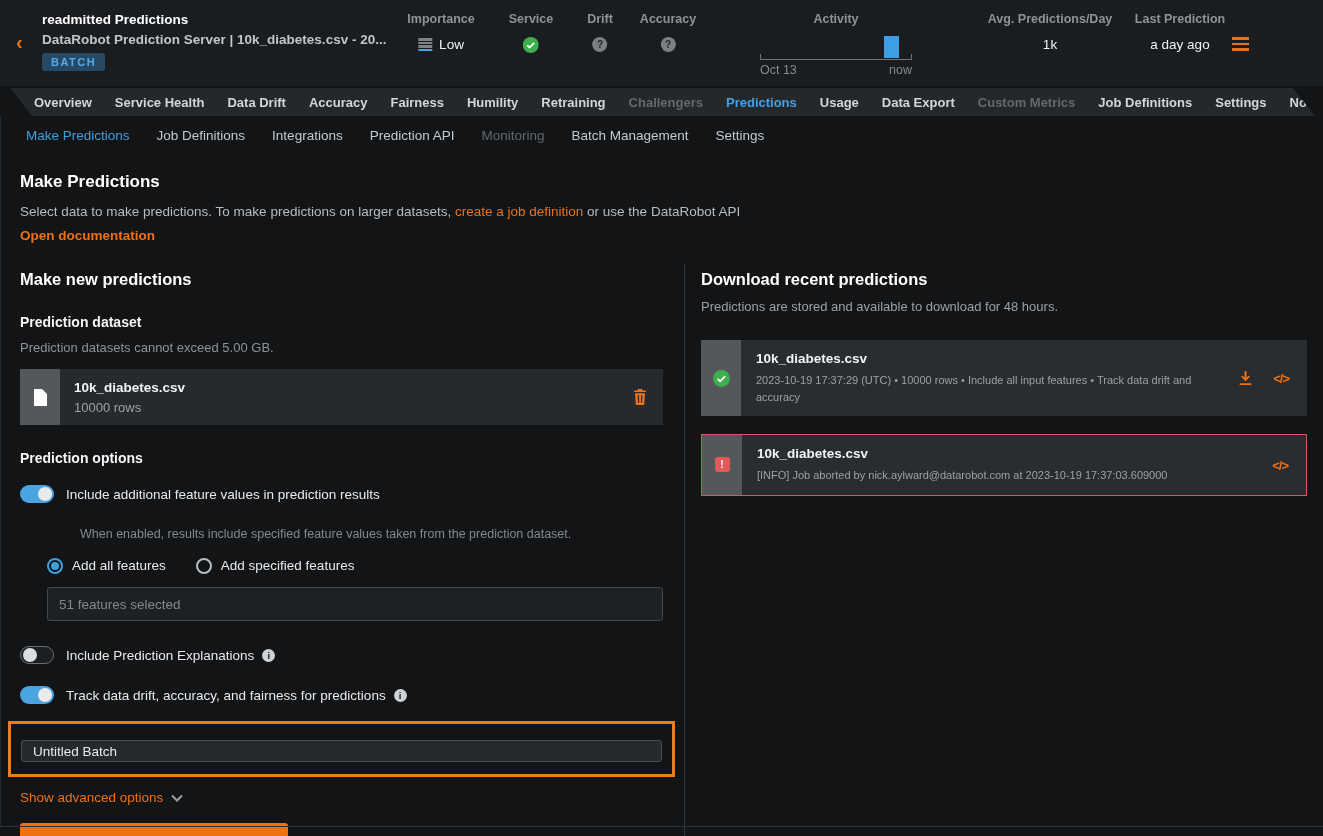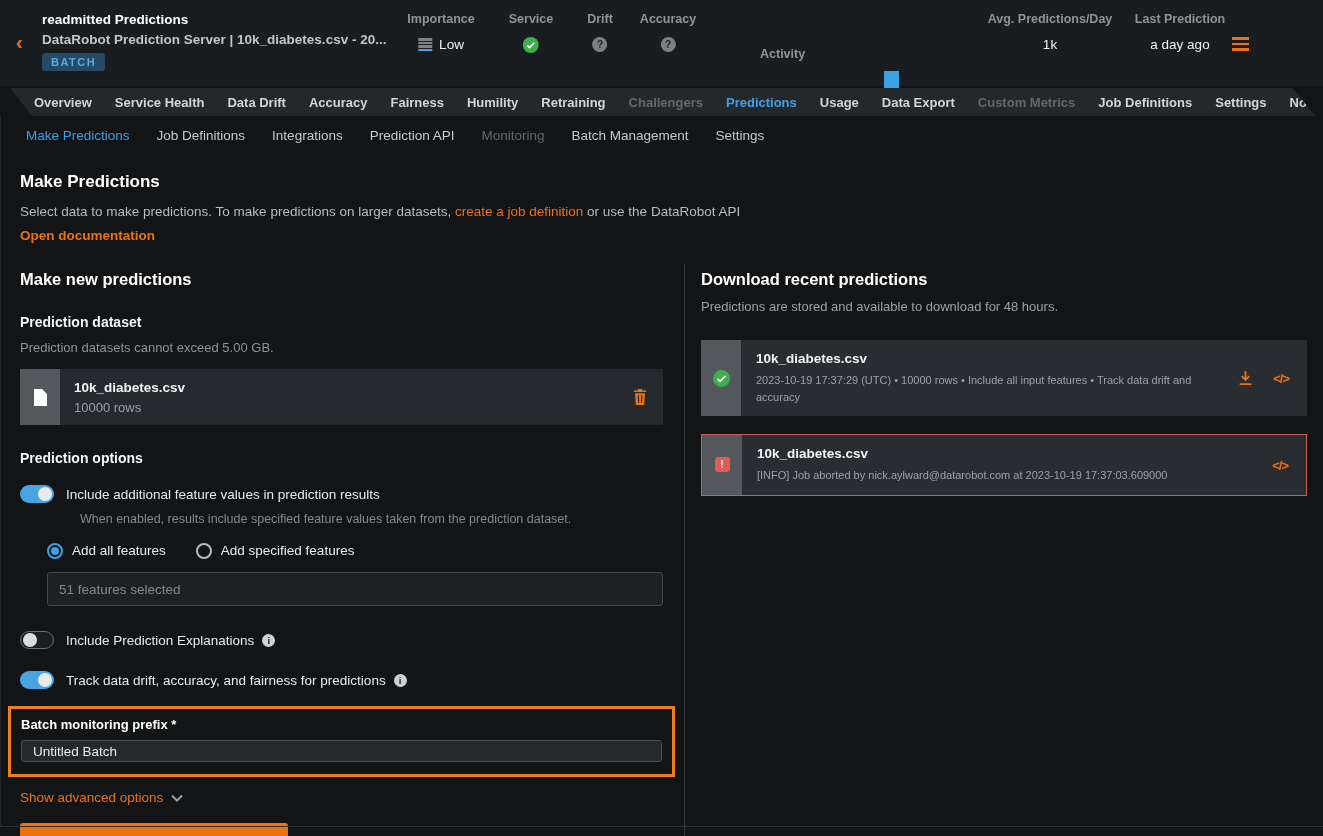--- a/index.html
+++ b/index.html
@@ -19,21 +19,21 @@
   .badge { display:inline-block; margin-top:6px; background:#264a66; color:#55abe8; font-size:11px; font-weight:bold; letter-spacing:1.5px; padding:3px 9px; border-radius:3px; }
   .stat { position:absolute; top:12px; transform:translateX(-50%); text-align:center; }
   .stat-label { font-size:12.5px; font-weight:bold; color:#8e9397; white-space:nowrap; }
   .stat-val { margin-top:11px; font-size:13.5px; color:#f0f1f2; display:flex; align-items:center; justify-content:center; gap:7px; }
   .imp-bars { display:inline-flex; flex-direction:column; gap:1px; width:14px; }
   .imp-bars i { height:2.5px; background:#7e8286; display:block; }
   .imp-bars i.blue { background:#4aa4e2; }
   .q-circle { width:15px; height:15px; border-radius:50%; background:#7b8084; color:#1d2023; font-size:10px; font-weight:bold; display:inline-flex; align-items:center; justify-content:center; }
   
   .activity { position:absolute; left:760px; top:12px; width:152px; }
-  .activity .stat-label { text-align:left;margin-top:35px; }
+  .activity .stat-label { text-align:center; }
   .act-chart { position:relative; height:32px; margin-top:2px; border-bottom:1px solid #6f7478; }
   .act-chart::before, .act-chart::after { content:""; position:absolute; bottom:0; width:1px; height:5px; background:#6f7478; }
   .act-chart::before { left:0; } .act-chart::after { right:0; }
   .act-bar { position:absolute; right:13px; bottom:1px; width:15px; height:22px; background:#3da0e6; }
   .act-axis { display:flex; justify-content:space-between; margin-top:3px; font-size:12.5px; color:#85898d; }
   .burger { position:absolute; left:1232px; top:37px; cursor:pointer; }
   .burger i { display:block; width:17px; height:2.5px; background:#ed7214; margin-bottom:3px; }
   
   .ribbon { margin-top:2px; height:28px; background:#25282b; display:flex; align-items:center; padding-left:34px; gap:23px;
     clip-path:polygon(10px 0, calc(100% - 30px) 0, calc(100% - 8px) 100%, 32px 100%); }
@@ -67,21 +67,21 @@
   .trash-btn { align-self:center; margin-right:16px; cursor:pointer; display:flex; }
   
   .toggle-row { display:flex; align-items:center; gap:12px; margin-top:19px; }
   .toggle { width:34px; height:18px; border-radius:9px; position:relative; flex:0 0 auto; cursor:pointer; }
   .toggle.on { background:#4aa4e2; }
   .toggle.on::after { content:""; position:absolute; right:2px; top:2px; width:14px; height:14px; border-radius:50%; background:#e9eaeb; }
   .toggle.off { background:#1c1f22; border:1px solid #6a6f73; }
   .toggle.off::after { content:""; position:absolute; left:2px; top:1px; width:14px; height:14px; border-radius:50%; background:#dcdddf; }
   .toggle-label { font-size:13.5px; color:#e8eaec; display:flex; align-items:center; gap:8px; }
   .info-icon { width:13px; height:13px; border-radius:50%; background:#cfd2d4; color:#17191b; font-size:9.5px; font-weight:bold; display:inline-flex; align-items:center; justify-content:center; }
-  .helper { margin:9px 0 0 60px; font-size:12.5px; color:#85898d; }
+  .helper { margin:24px 0 0 60px; font-size:12.5px; color:#85898d; }
   
   .radio-row { margin:17px 0 0 27px; display:flex; gap:30px; align-items:center; }
   .radio-item { display:flex; align-items:flex-start; gap:9px; font-size:13.5px; cursor:pointer; }
   .radio { width:16px; height:16px; border-radius:50%; flex:0 0 auto; }
   .radio.sel { border:2px solid #3f9fe0; position:relative; }
   .radio.sel::after { content:""; position:absolute; left:2px; top:2px; width:8px; height:8px; border-radius:50%; background:#3f9fe0; }
   .radio.unsel { border:2px solid #b9bcbe; }
   
   .features-input { margin:13px 0 0 27px; width:616px; height:34px; background:#1e2124; border:1px solid #43474b; border-radius:3px; color:#84888c; font-size:13.5px; padding:0 11px; font-family:"Liberation Sans", sans-serif; }
   .batch-box { margin:17px -12px 0 -12px; border:3px solid #ee7f17; padding:8px 10px 12px 10px; }
@@ -276,21 +276,20 @@
 
     <div class="toggle-row" style="margin-top:22px;">
       <span class="toggle on"></span>
       <span class="toggle-label">
         <span>Track data drift, accuracy, and fairness for predictions</span>
         <span class="info-icon">i</span>
       </span>
     </div>
 
     <div class="batch-box">
-      <div class="batch-label">Batch monitoring prefix *</div>
       <input class="batch-input" type="text" value="Untitled Batch" style="">
     </div>
 
     <div class="adv-link">
       <span>Show advanced options</span>
       <svg width="12" height="8" viewBox="0 0 12 8">
           <path d="M1 1.5l5 5 5-5" stroke="#9aa0a4" stroke-width="2" fill="none"></path>
         </svg>
     </div>
 

